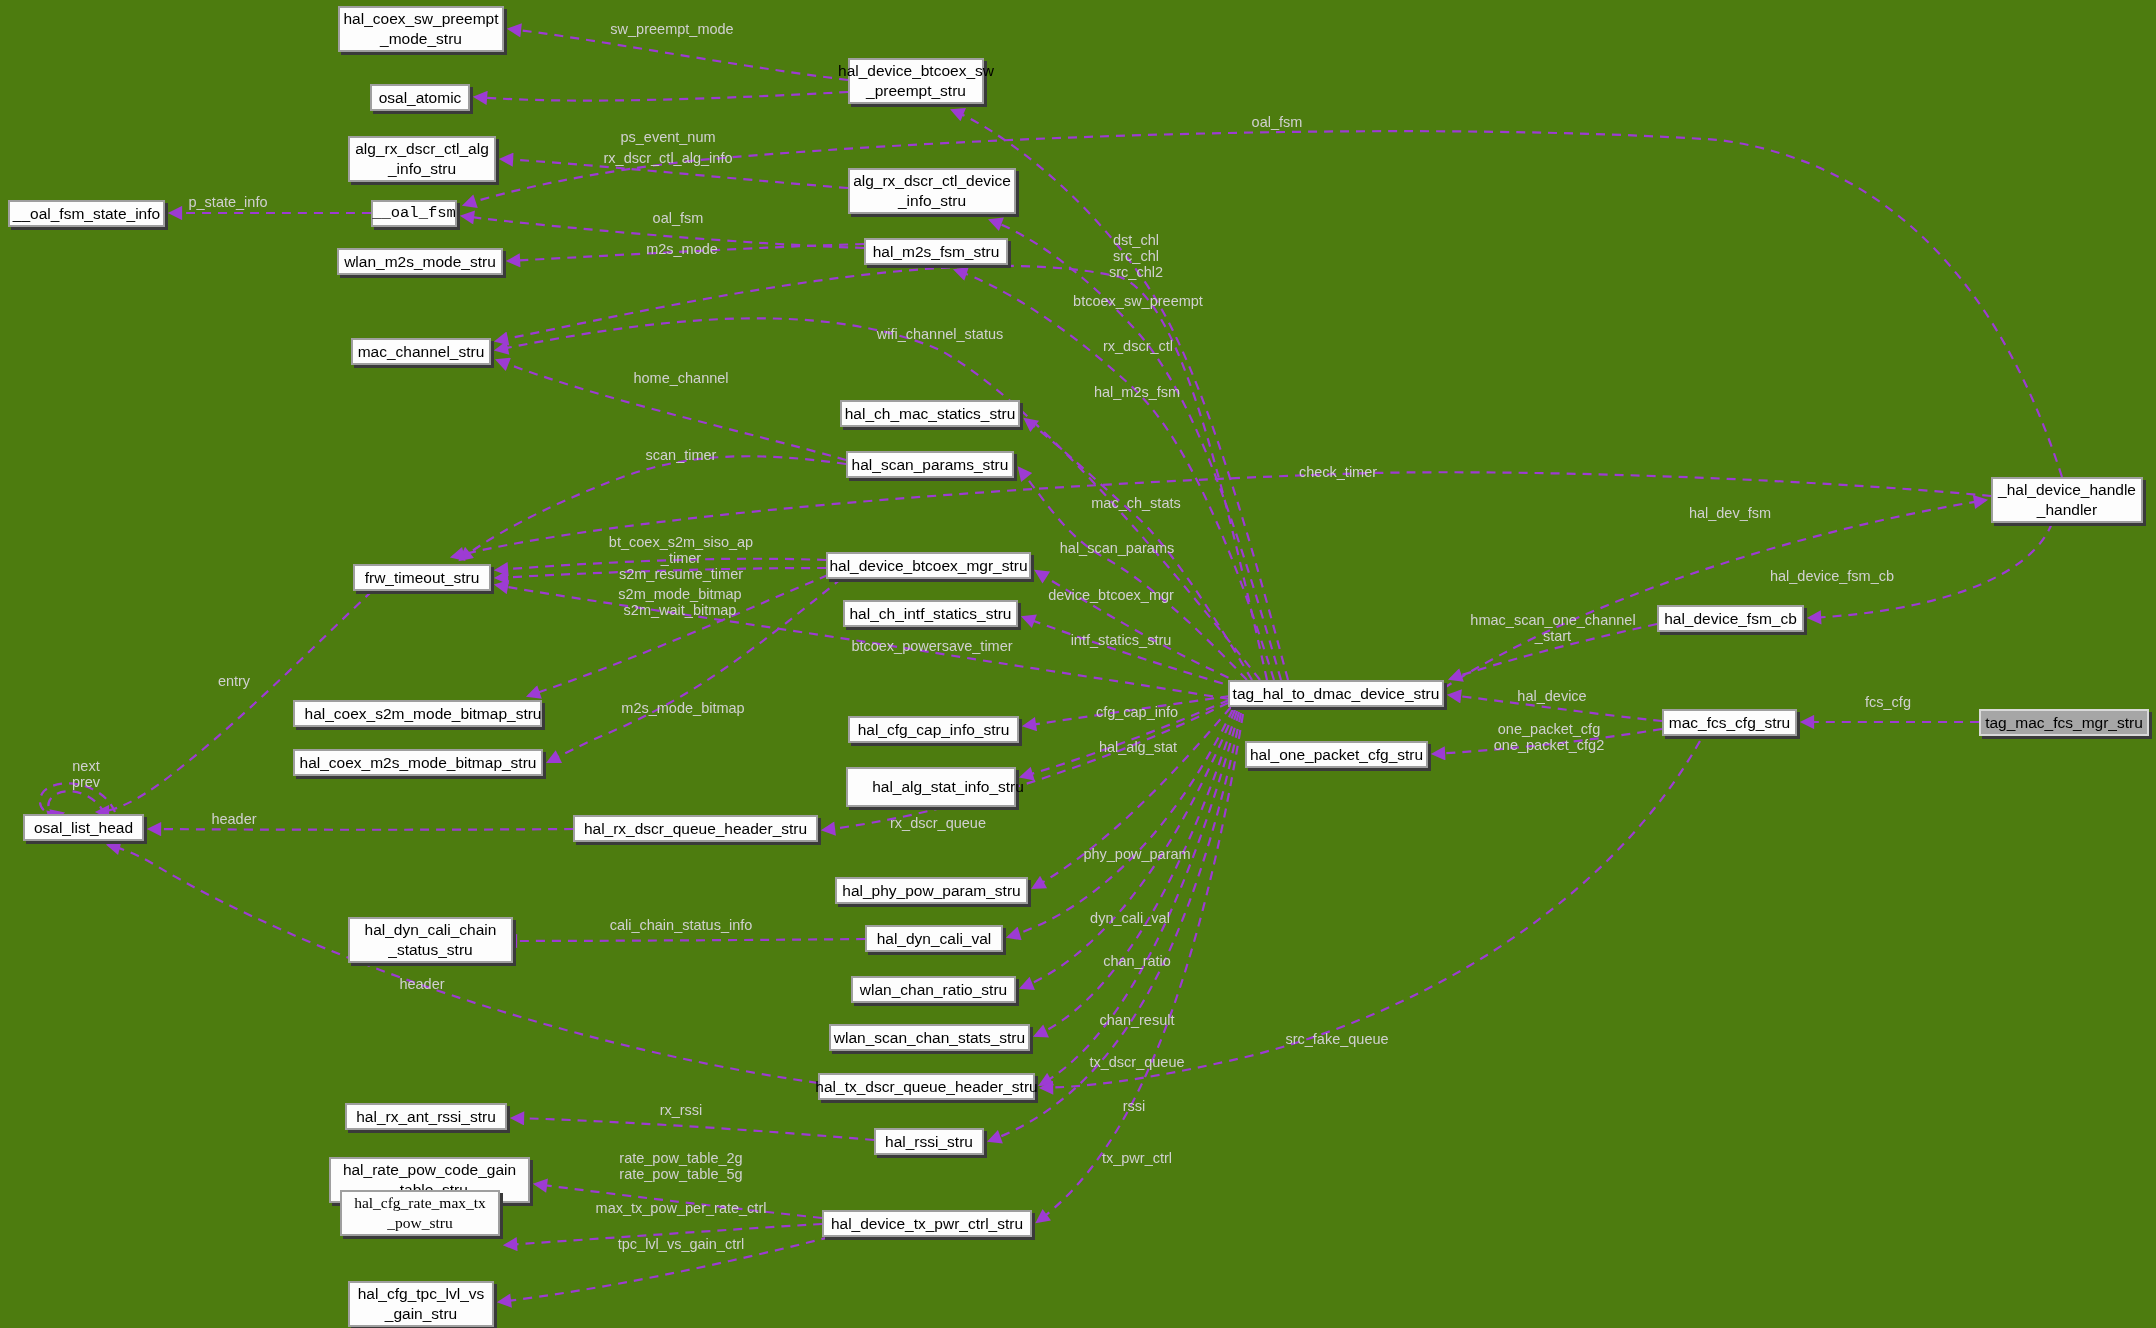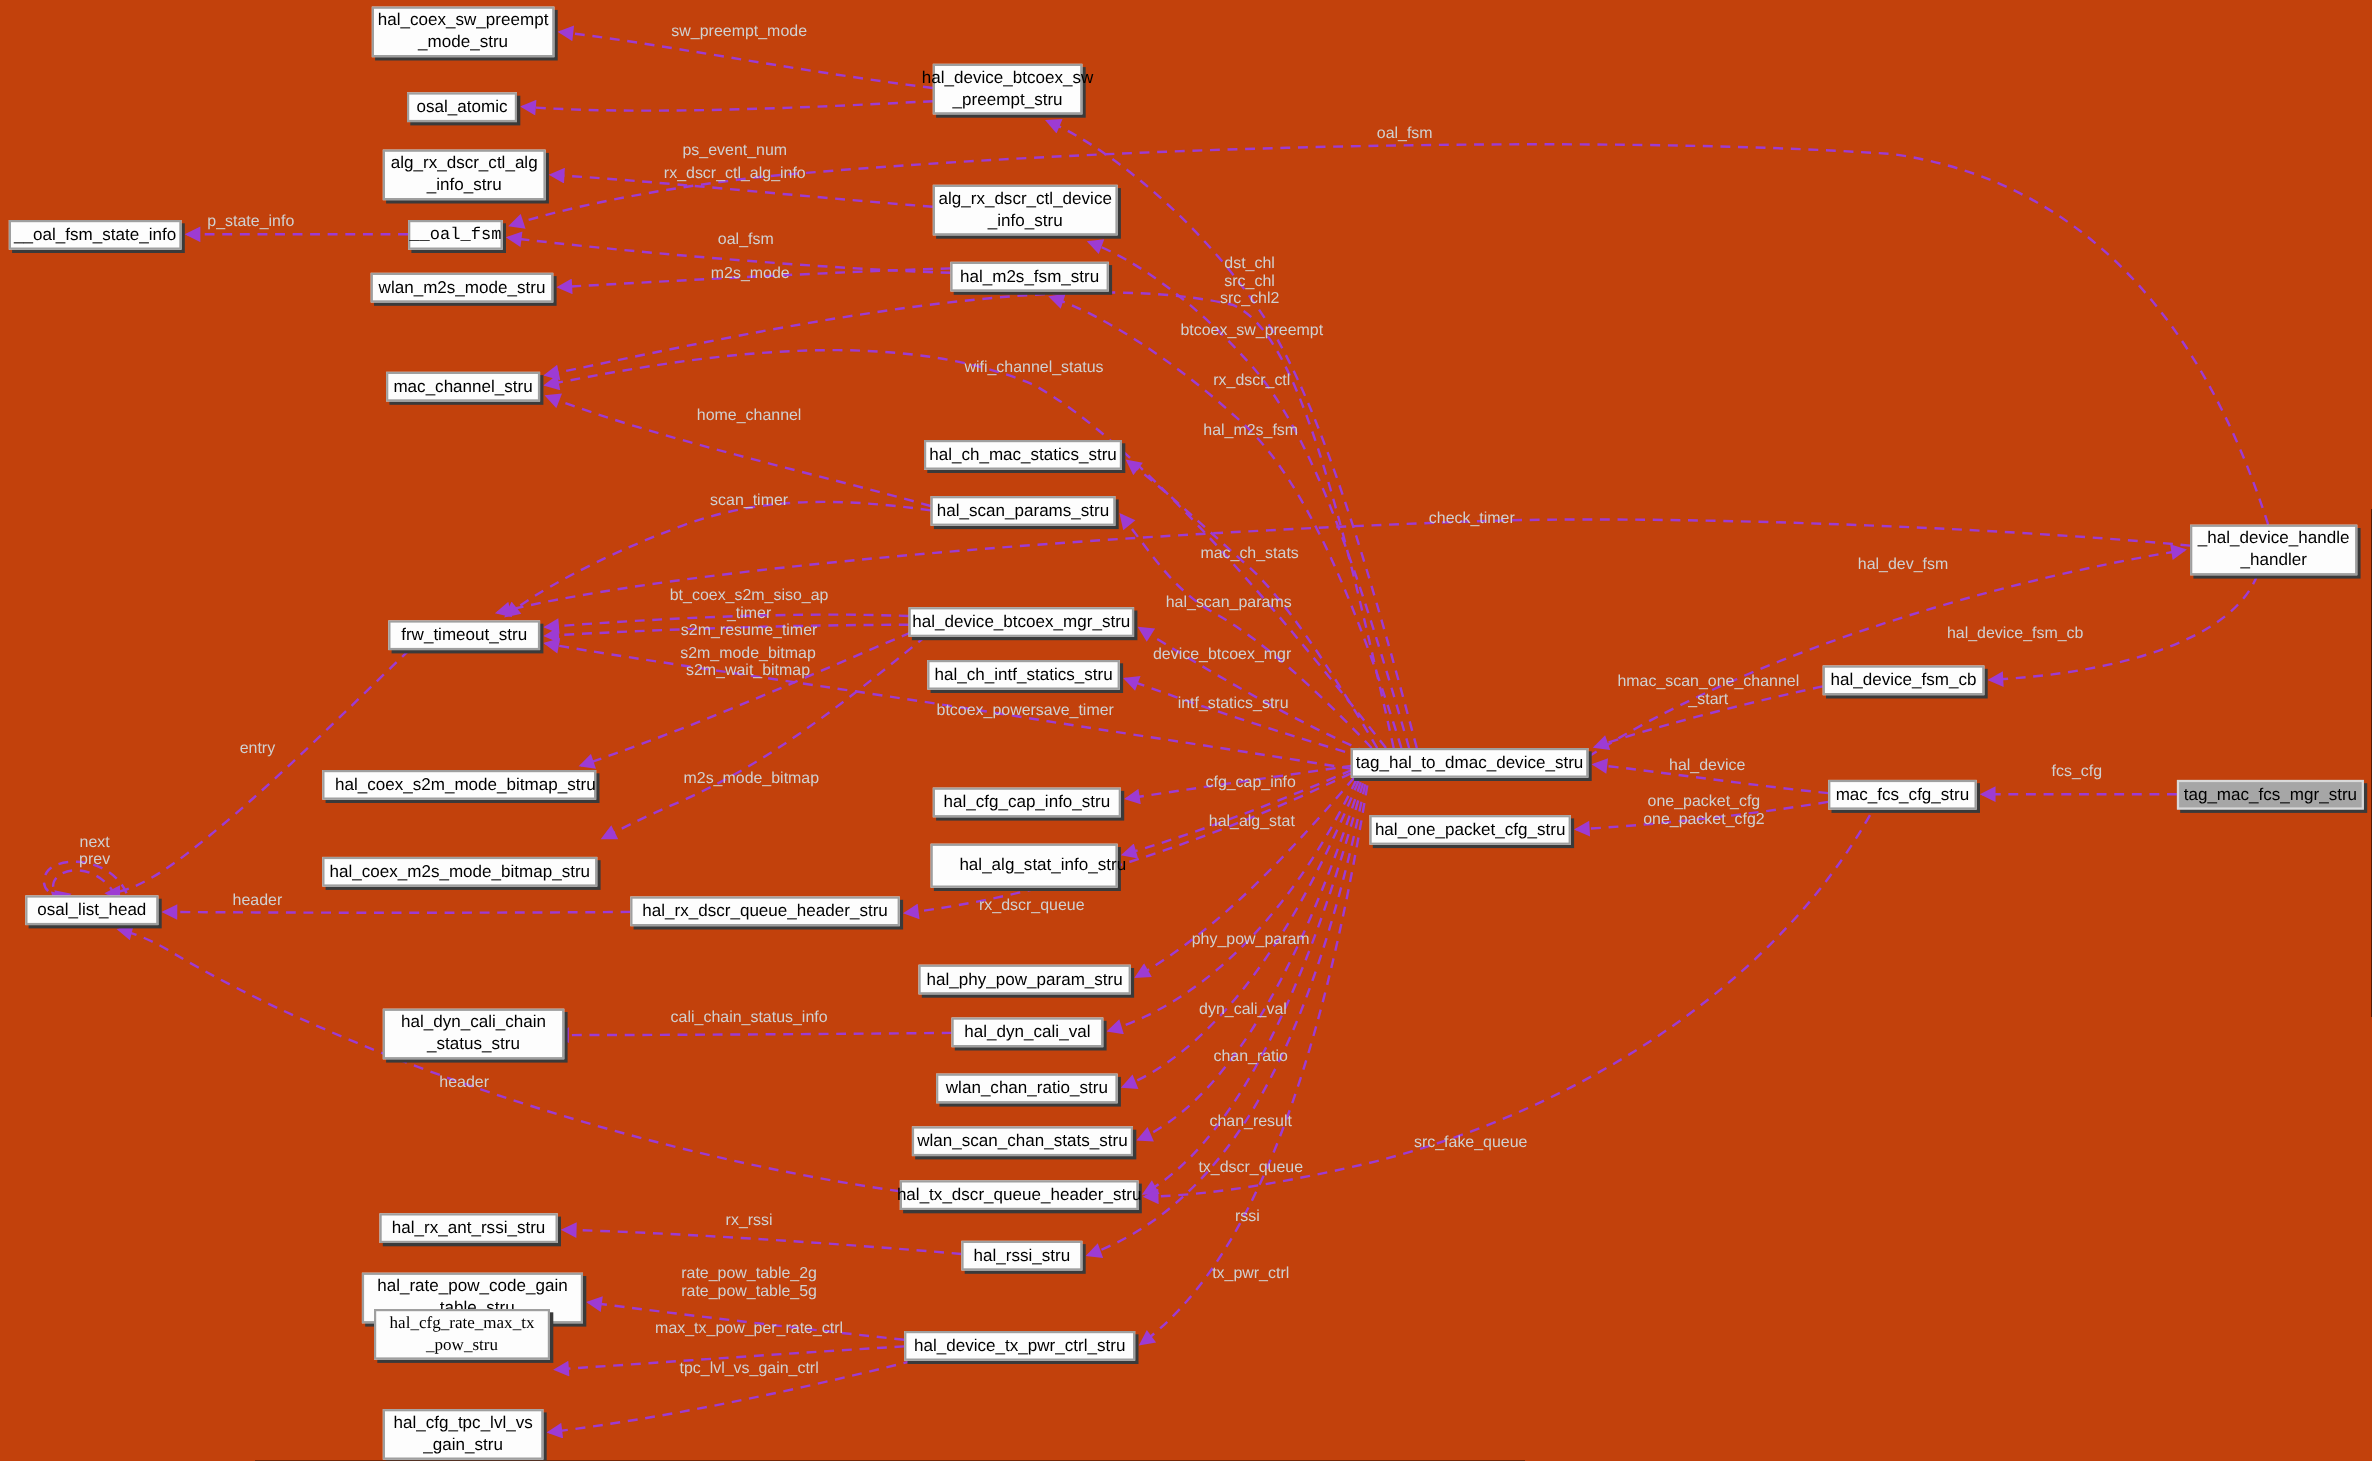--- a/index.html
+++ b/index.html
@@ -1,16 +1,16 @@
 <!DOCTYPE html>
 <html><head>
 <meta charset="utf-8">
 <style>
   html,body{margin:0;padding:0;background:#000;}
-  #canvas{position:relative;width:2156px;height:1328px;background:#c2410c;overflow:hidden;
+  #canvas{position:relative;width:2156px;height:1328px;background:#4d7c0f;overflow:hidden;
           font-family:"Liberation Sans", sans-serif;}
   #edges{position:absolute;left:0;top:0;width:2156px;height:1328px;}
   .node{position:absolute;display:flex;align-items:center;justify-content:center;
         text-align:center;white-space:pre;box-sizing:border-box;
         background:#fdfdfd;border:2px solid #9f9f9f;box-shadow:3px 3px 0 #3a3a3a;
         color:#000;font-size:15.5px;line-height:1.28;cursor:pointer;z-index:3;}
   .node.hl{background:#a6a6a6;border-color:#d9d9d9;}
   .elabel{position:absolute;transform:translate(-50%,-50%);white-space:pre;text-align:center;
           color:#d0d0d0;font-size:14.5px;line-height:1.12;z-index:2;pointer-events:none;}
   path.edge{fill:none;stroke-width:2.2;stroke-dasharray:9,7;}
@@ -153,21 +153,21 @@
       <div class="node" style="left: 848px; top: 168px; width: 168px; height: 46px;">alg_rx_dscr_ctl_device
 _info_stru</div>
       <div class="node" style="left: 864px; top: 238px; width: 144px; height: 27px;">hal_m2s_fsm_stru</div>
       <div class="node" style="left: 351px; top: 338px; width: 140px; height: 27px;">mac_channel_stru</div>
       <div class="node" style="left: 840px; top: 400px; width: 180px; height: 27px;">hal_ch_mac_statics_stru</div>
       <div class="node" style="left: 846px; top: 451px; width: 168px; height: 27px;">hal_scan_params_stru</div>
       <div class="node" style="left: 353px; top: 564px; width: 138px; height: 27px;">frw_timeout_stru</div>
       <div class="node" style="left: 826px; top: 552px; width: 205px; height: 27px;">hal_device_btcoex_mgr_stru</div>
       <div class="node" style="left: 843px; top: 600px; width: 175px; height: 27px;">hal_ch_intf_statics_stru</div>
       <div class="node" style="left: 293px; top: 700px; width: 249px; height: 27px; padding-left: 11px;">hal_coex_s2m_mode_bitmap_stru</div>
-      <div class="node" style="left: 293px; top: 749px; width: 250px; height: 27px; margin-top: 30px;">hal_coex_m2s_mode_bitmap_stru</div>
+      <div class="node" style="left: 293px; top: 749px; width: 250px; height: 27px;">hal_coex_m2s_mode_bitmap_stru</div>
       <div class="node" style="left: 23px; top: 814px; width: 121px; height: 27px;">osal_list_head</div>
       <div class="node" style="left: 573px; top: 815px; width: 245px; height: 27px;">hal_rx_dscr_queue_header_stru</div>
       <div class="node" style="left: 848px; top: 716px; width: 171px; height: 27px;">hal_cfg_cap_info_stru</div>
       <div class="node" style="left: 846px; top: 767px; width: 170px; height: 40px; padding-left: 34px;">hal_alg_stat_info_stru</div>
       <div class="node" style="left: 835px; top: 877px; width: 193px; height: 27px;">hal_phy_pow_param_stru</div>
       <div class="node" style="left: 348px; top: 917px; width: 165px; height: 46px;">hal_dyn_cali_chain
 _status_stru</div>
       <div class="node" style="left: 865px; top: 925px; width: 138px; height: 27px;">hal_dyn_cali_val</div>
       <div class="node" style="left: 851px; top: 976px; width: 165px; height: 27px;">wlan_chan_ratio_stru</div>
       <div class="node" style="left: 829px; top: 1024px; width: 201px; height: 27px;">wlan_scan_chan_stats_stru</div>

